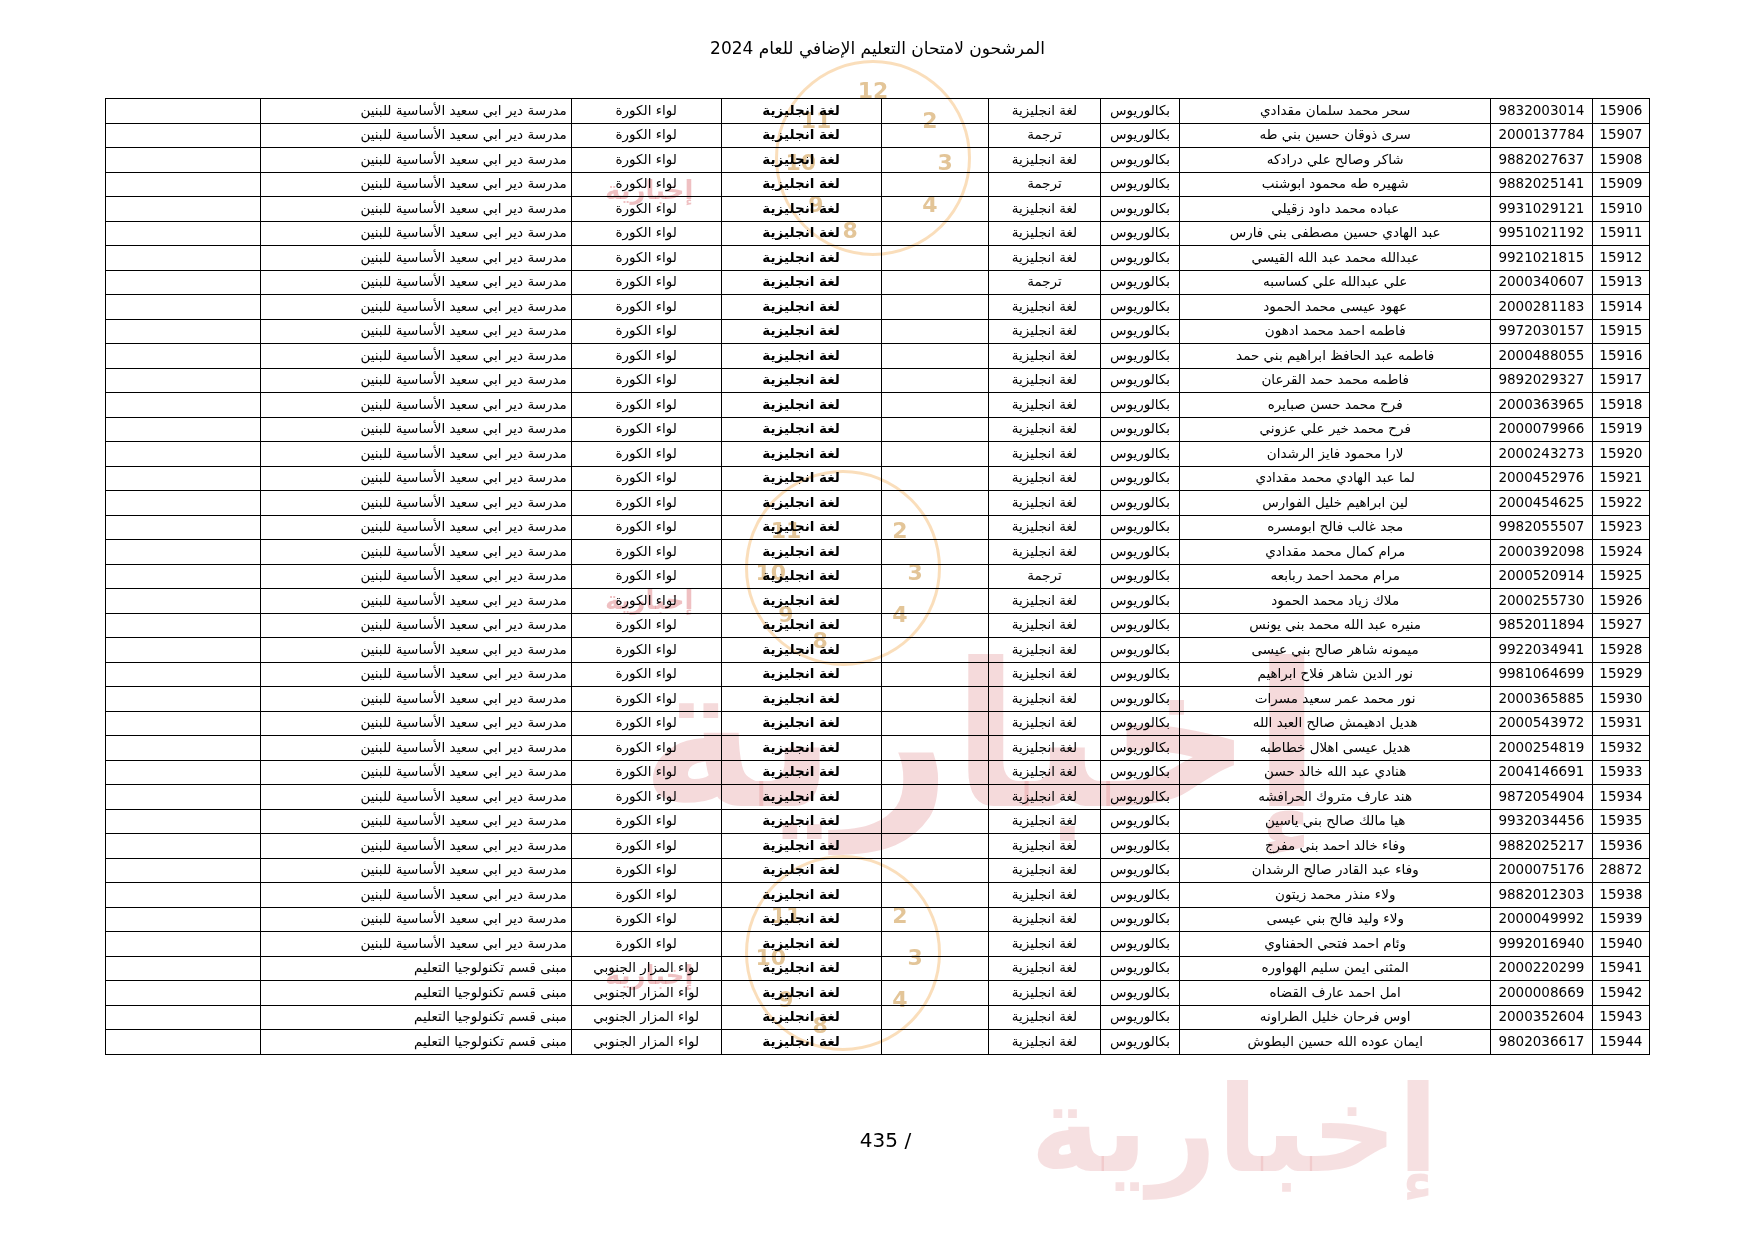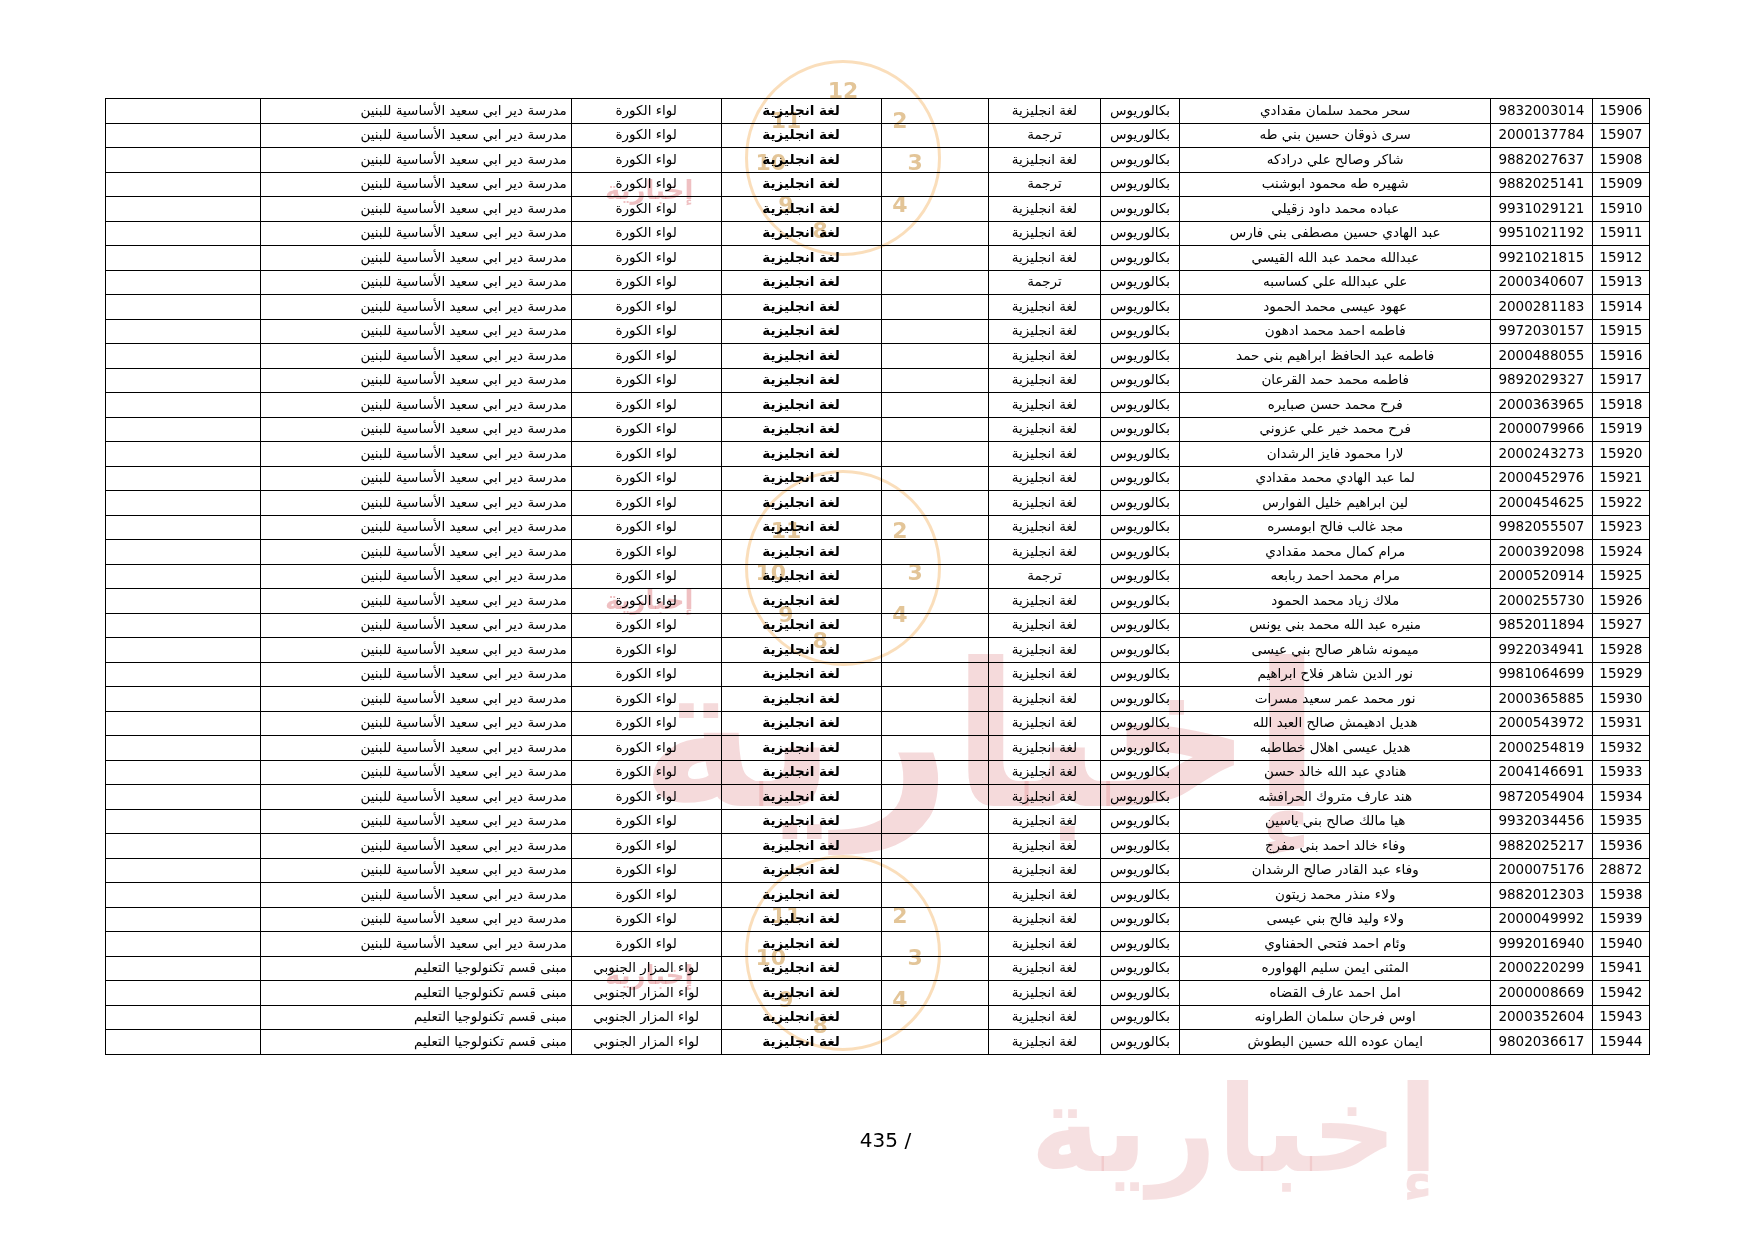--- a/index.html
+++ b/index.html
@@ -100,24 +100,25 @@
     font-size: 20px;
     direction: ltr;
     padding-left: 8px;
   }
 </style>
 </head>
 <body>
 
 <div class="page">
 
+  <div class="doc-title">المرشحون لامتحان التعليم الإضافي للعام 2024</div>
 
   <div class="watermark">
 
-    <div class="wm-clock" style="left:745px; top:60px; width:190px; height:190px;text-decoration:underline;">
+    <div class="wm-clock" style="left:775px; top:60px; width:190px; height:190px;text-decoration:underline;">
       <span style="left:50%; top:14%;">12</span>
       <span style="left:20%; top:30%;">11</span>
       <span style="left:12%; top:52%;">10</span>
       <span style="left:20%; top:74%;">9</span>
       <span style="left:38%; top:88%;">8</span>
       <span style="left:80%; top:30%;">2</span>
       <span style="left:88%; top:52%;">3</span>
       <span style="left:80%; top:74%;">4</span>
     </div>
     <div class="wm-clock" style="left:745px; top:470px; width:190px; height:190px;">
@@ -588,21 +589,21 @@
           <td class="c-spec">لغة انجليزية</td>
           <td class="c-gap"></td>
           <td class="c-subject">لغة انجليزية</td>
           <td class="c-dir">لواء المزار الجنوبي</td>
           <td class="c-school">مبنى قسم تكنولوجيا التعليم</td>
           <td class="c-blank"></td>
         </tr>
         <tr>
           <td class="c-seq">15943</td>
           <td class="c-nid">2000352604</td>
-          <td class="c-name">اوس فرحان سلمان الطراونه</td>
+          <td class="c-name">اوس فرحان خليل الطراونه</td>
           <td class="c-degree">بكالوريوس</td>
           <td class="c-spec">لغة انجليزية</td>
           <td class="c-gap"></td>
           <td class="c-subject">لغة انجليزية</td>
           <td class="c-dir">لواء المزار الجنوبي</td>
           <td class="c-school">مبنى قسم تكنولوجيا التعليم</td>
           <td class="c-blank"></td>
         </tr>
         <tr>
           <td class="c-seq">15944</td>

